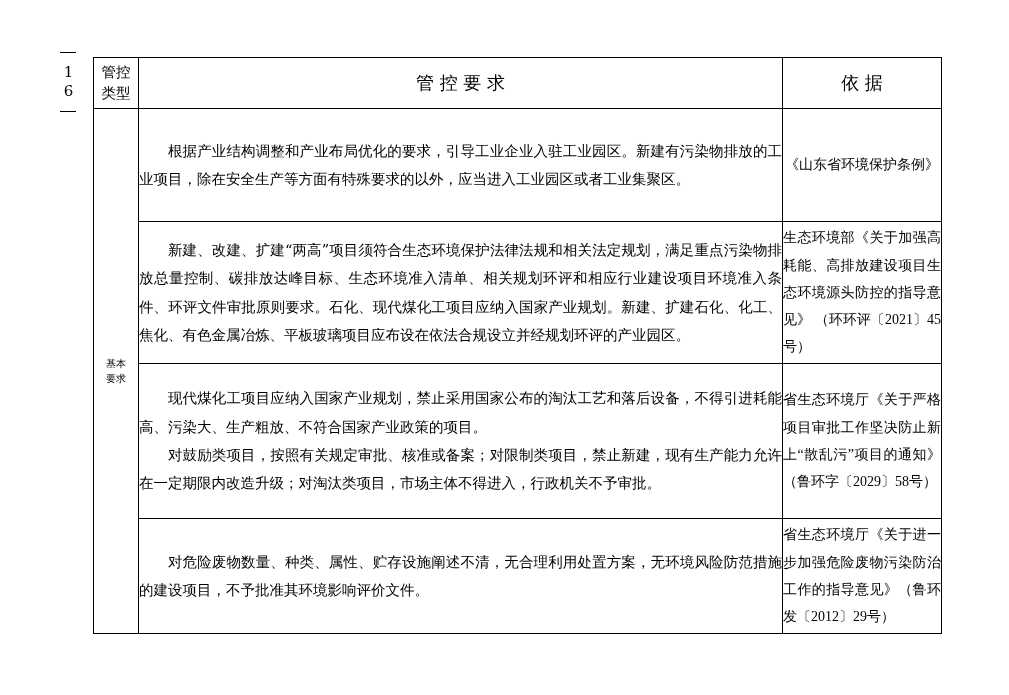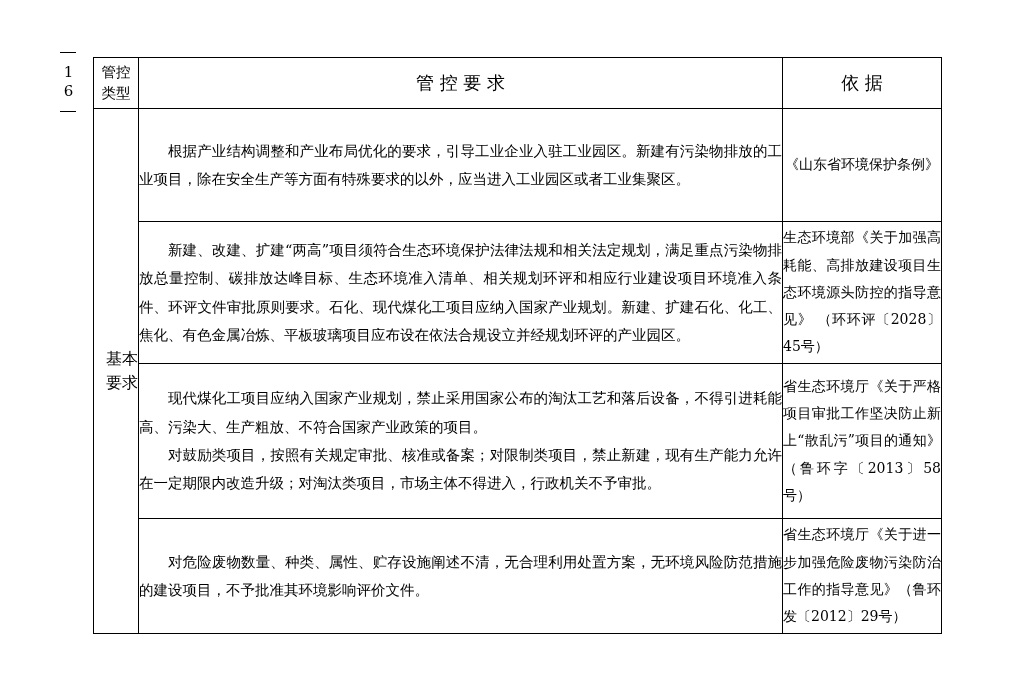--- a/index.html
+++ b/index.html
@@ -87,23 +87,23 @@
     font-size: 18px;
     line-height: 1.45;
   }
   .hdr-type {
     font-size: 14.5px;
     letter-spacing: 0px;
   }
 
   
   .cell-type {
-    text-align: right;
-    font-family: "DejaVu Serif", "Liberation Serif", serif;
-    font-size: 16px;
+    text-align: center;
+    font-family: "DejaVu Serif", "Liberation Serif", serif;
+    font-size: 10px;
     line-height: 1.5;
   }
   .cell-req {
     font-family: "DejaVu Serif", "Liberation Serif", serif;
     font-size: 14.5px;
     line-height: 1.95;
     text-align: justify;
     text-justify: inter-ideograph;
     padding: 16px 14px 16px 14px;
   }
@@ -113,21 +113,21 @@
   }
   .cell-basis {
     font-family: "DejaVu Serif", "Liberation Serif", serif;
     font-size: 14px;
     line-height: 1.95;
     text-align: justify;
     text-justify: inter-ideograph;
     padding: 16px 12px 16px 12px;
     vertical-align: middle;
   }
-  .cell-basis p { margin: 0; }
+  .cell-basis p { margin: 0; font-family: Liberation Serif, serif; }
   .basis-center {
     text-align: center;
   }
 
   .row-1 { height: 113px; }
   .row-2 { height: 142px; }
   .row-3 { height: 155px; }
   .row-4 { height: 115px; }
 </style>
 </head>
@@ -172,31 +172,31 @@
         <td class="cell-basis basis-center">
           <p>《山东省环境保护条例》</p>
         </td>
       </tr>
 
       <tr class="row-2">
         <td class="cell-req">
           <p>新建、改建、扩建“两高”项目须符合生态环境保护法律法规和相关法定规划，满足重点污染物排放总量控制、碳排放达峰目标、生态环境准入清单、相关规划环评和相应行业建设项目环境准入条件、环评文件审批原则要求。石化、现代煤化工项目应纳入国家产业规划。新建、扩建石化、化工、焦化、有色金属冶炼、平板玻璃项目应布设在依法合规设立并经规划环评的产业园区。</p>
         </td>
         <td class="cell-basis">
-          <p>生态环境部《关于加强高耗能、高排放建设项目生态环境源头防控的指导意见》 （环环评〔2028〕45号）</p>
+          <p>生态环境部《关于加强高耗能、高排放建设项目生态环境源头防控的指导意见》 （环环评〔2021〕45号）</p>
         </td>
       </tr>
 
       <tr class="row-3">
         <td class="cell-req">
           <p>现代煤化工项目应纳入国家产业规划，禁止采用国家公布的淘汰工艺和落后设备，不得引进耗能高、污染大、生产粗放、不符合国家产业政策的项目。</p>
           <p>对鼓励类项目，按照有关规定审批、核准或备案；对限制类项目，禁止新建，现有生产能力允许在一定期限内改造升级；对淘汰类项目，市场主体不得进入，行政机关不予审批。</p>
         </td>
         <td class="cell-basis">
-          <p>省生态环境厅《关于严格项目审批工作坚决防止新上“散乱污”项目的通知》 （鲁环字〔2013〕58号）</p>
+          <p>省生态环境厅《关于严格项目审批工作坚决防止新上“散乱污”项目的通知》 （鲁环字〔2029〕58号）</p>
         </td>
       </tr>
 
       <tr class="row-4">
         <td class="cell-req">
           <p>对危险废物数量、种类、属性、贮存设施阐述不清，无合理利用处置方案，无环境风险防范措施的建设项目，不予批准其环境影响评价文件。</p>
         </td>
         <td class="cell-basis">
           <p>省生态环境厅《关于进一步加强危险废物污染防治工作的指导意见》（鲁环发〔2012〕29号）</p>
         </td>

